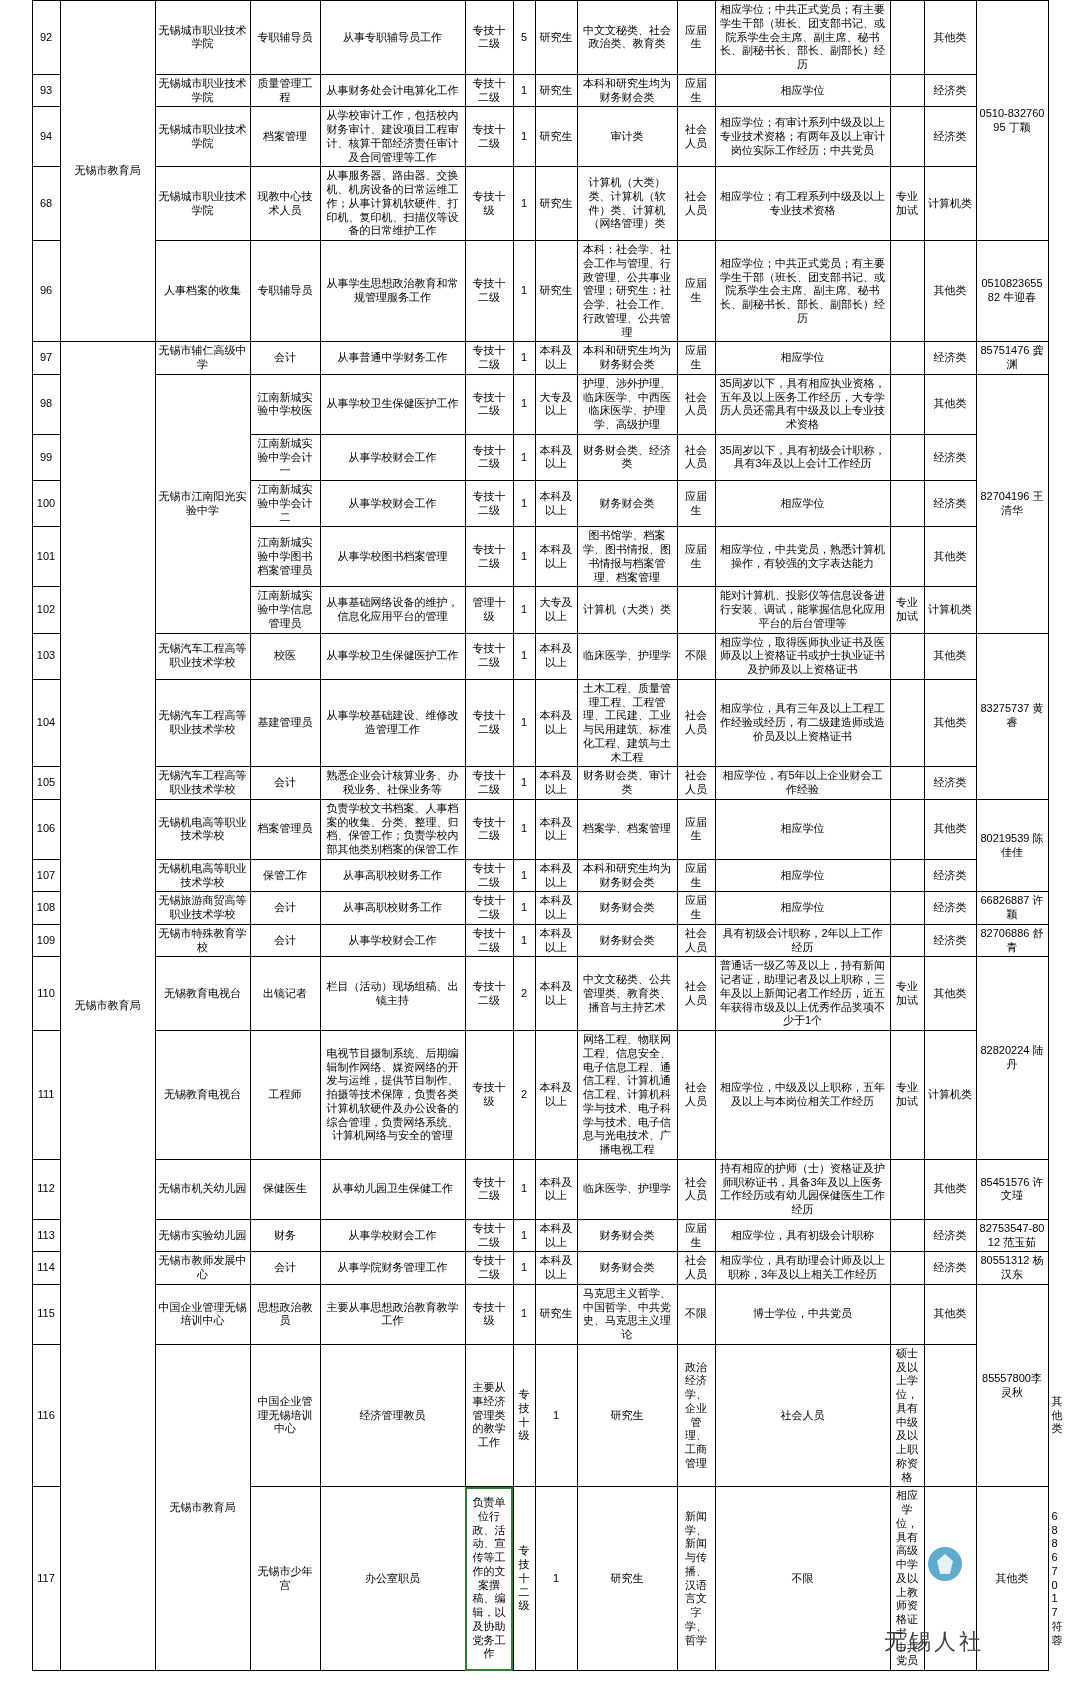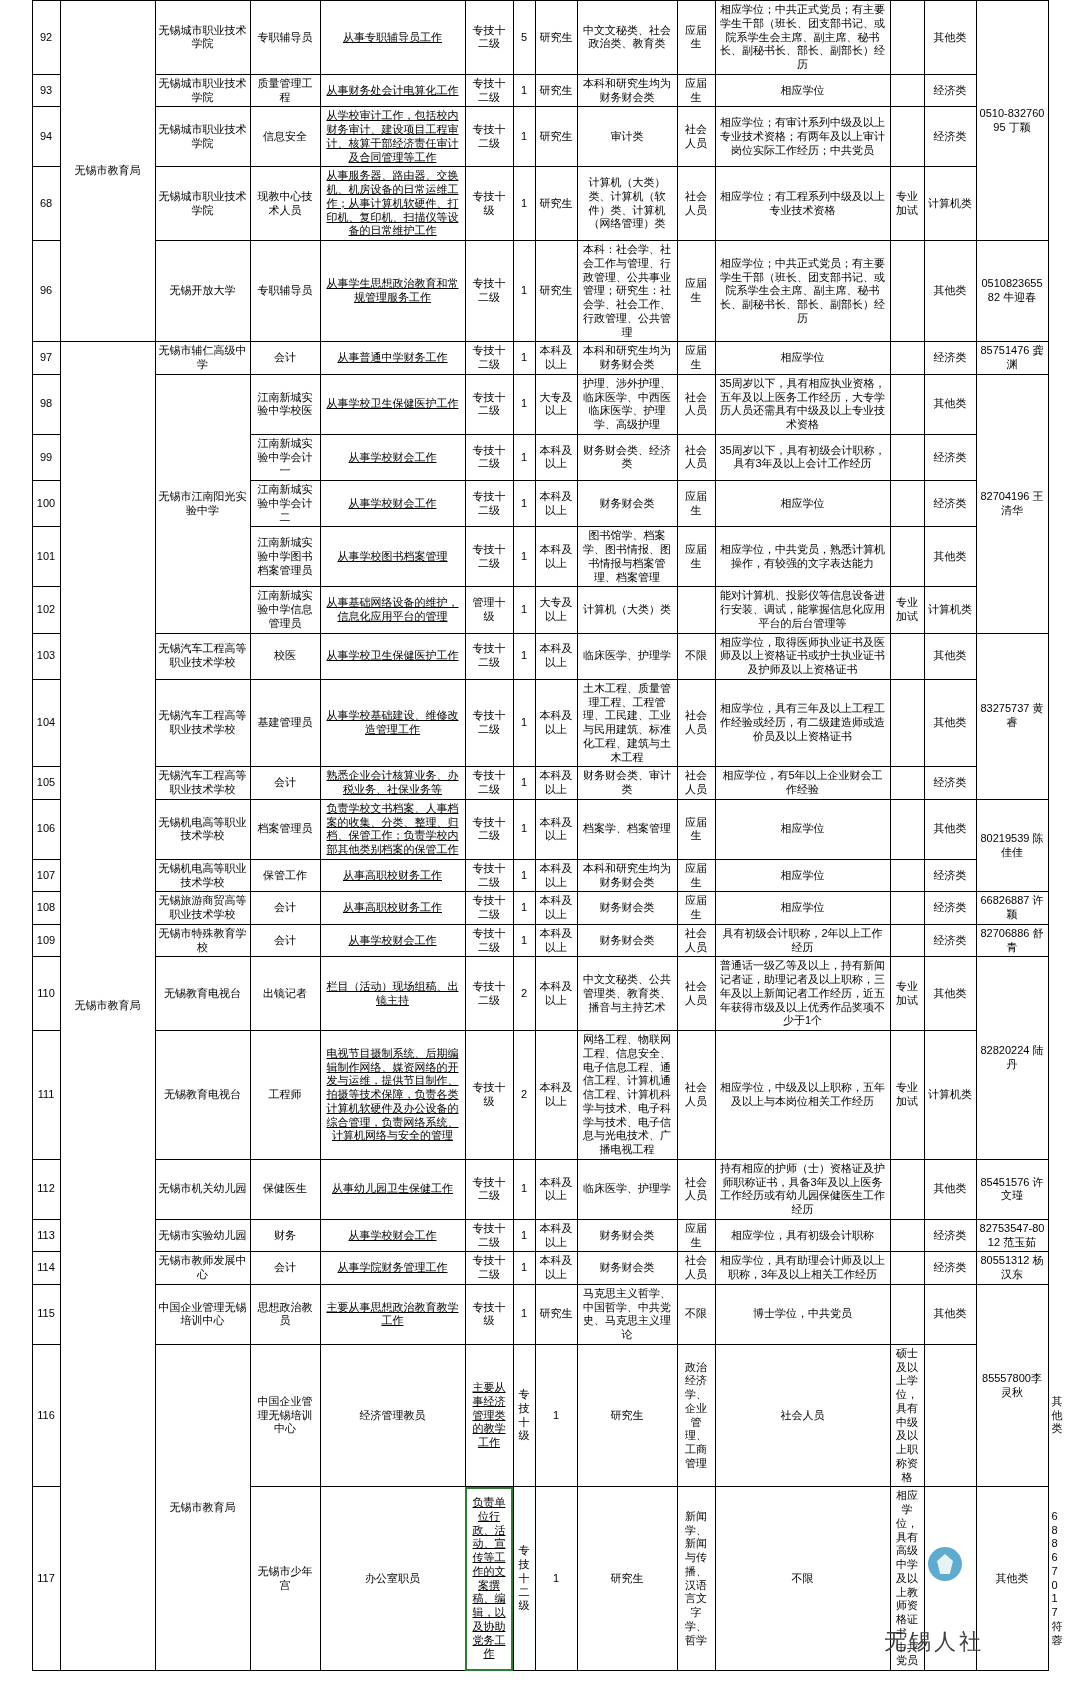--- a/index.html
+++ b/index.html
@@ -1,20 +1,20 @@
 <!DOCTYPE html>
 <html><head>
 <meta charset="utf-8">
 <style>
   html,body{margin:0;padding:0;background:#fff;}
   body{font-family:"Liberation Sans","DejaVu Sans",sans-serif;color:#000;}
   #sheet{width:1080px;min-height:1699px;position:relative;background:#fff;}
   table.grid{border-collapse:collapse;width:1000px;margin:0 auto;table-layout:fixed;}
   table.grid td{border:1px solid #000;font-size:11px;line-height:1.25;text-align:center;vertical-align:middle;padding:2px 3px;word-break:break-all;}
-  td.lft{text-align:left;text-decoration:underline;}
+  td.lft{text-align:left;}
   .c-no{width:28px;}
   .c-org{width:95px;}
   .c-dept{width:70px;}
   .c-duty{width:145px;}
   .c-level{width:48px;}
   .c-num{width:22px;}
   .c-edu{width:42px;}
   .c-major{width:100px;}
   .c-type{width:38px;}
   .c-req{width:175px;}
@@ -74,21 +74,21 @@
           <td>研究生</td>
           <td>本科和研究生均为财务财会类</td>
           <td>应届生</td>
           <td>相应学位</td>
           <td></td>
           <td>经济类</td>
         </tr>
         <tr>
           <td>94</td>
           <td rowspan="1">无锡城市职业技术学院</td>
-          <td>信息安全</td>
+          <td>档案管理</td>
           <td class="lft">从学校审计工作，包括校内财务审计、建设项目工程审计、核算干部经济责任审计及合同管理等工作</td>
           <td>专技十二级</td>
           <td>1</td>
           <td>研究生</td>
           <td>审计类</td>
           <td>社会人员</td>
           <td>相应学位；有审计系列中级及以上专业技术资格；有两年及以上审计岗位实际工作经历；中共党员</td>
           <td></td>
           <td>经济类</td>
         </tr>
@@ -101,21 +101,21 @@
           <td>1</td>
           <td>研究生</td>
           <td>计算机（大类）类、计算机（软件）类、计算机（网络管理）类</td>
           <td>社会人员</td>
           <td>相应学位；有工程系列中级及以上专业技术资格</td>
           <td>专业加试</td>
           <td>计算机类</td>
         </tr>
         <tr>
           <td>96</td>
-          <td rowspan="1">无锡开放大学</td>
+          <td rowspan="1">人事档案的收集</td>
           <td>专职辅导员</td>
           <td class="lft">从事学生思想政治教育和常规管理服务工作</td>
           <td>专技十二级</td>
           <td>1</td>
           <td>研究生</td>
           <td>本科：社会学、社会工作与管理、行政管理、公共事业管理；研究生：社会学、社会工作、行政管理、公共管理</td>
           <td>应届生</td>
           <td>相应学位；中共正式党员；有主要学生干部（班长、团支部书记、或院系学生会主席、副主席、秘书长、副秘书长、部长、副部长）经历</td>
           <td></td>
           <td>其他类</td>

